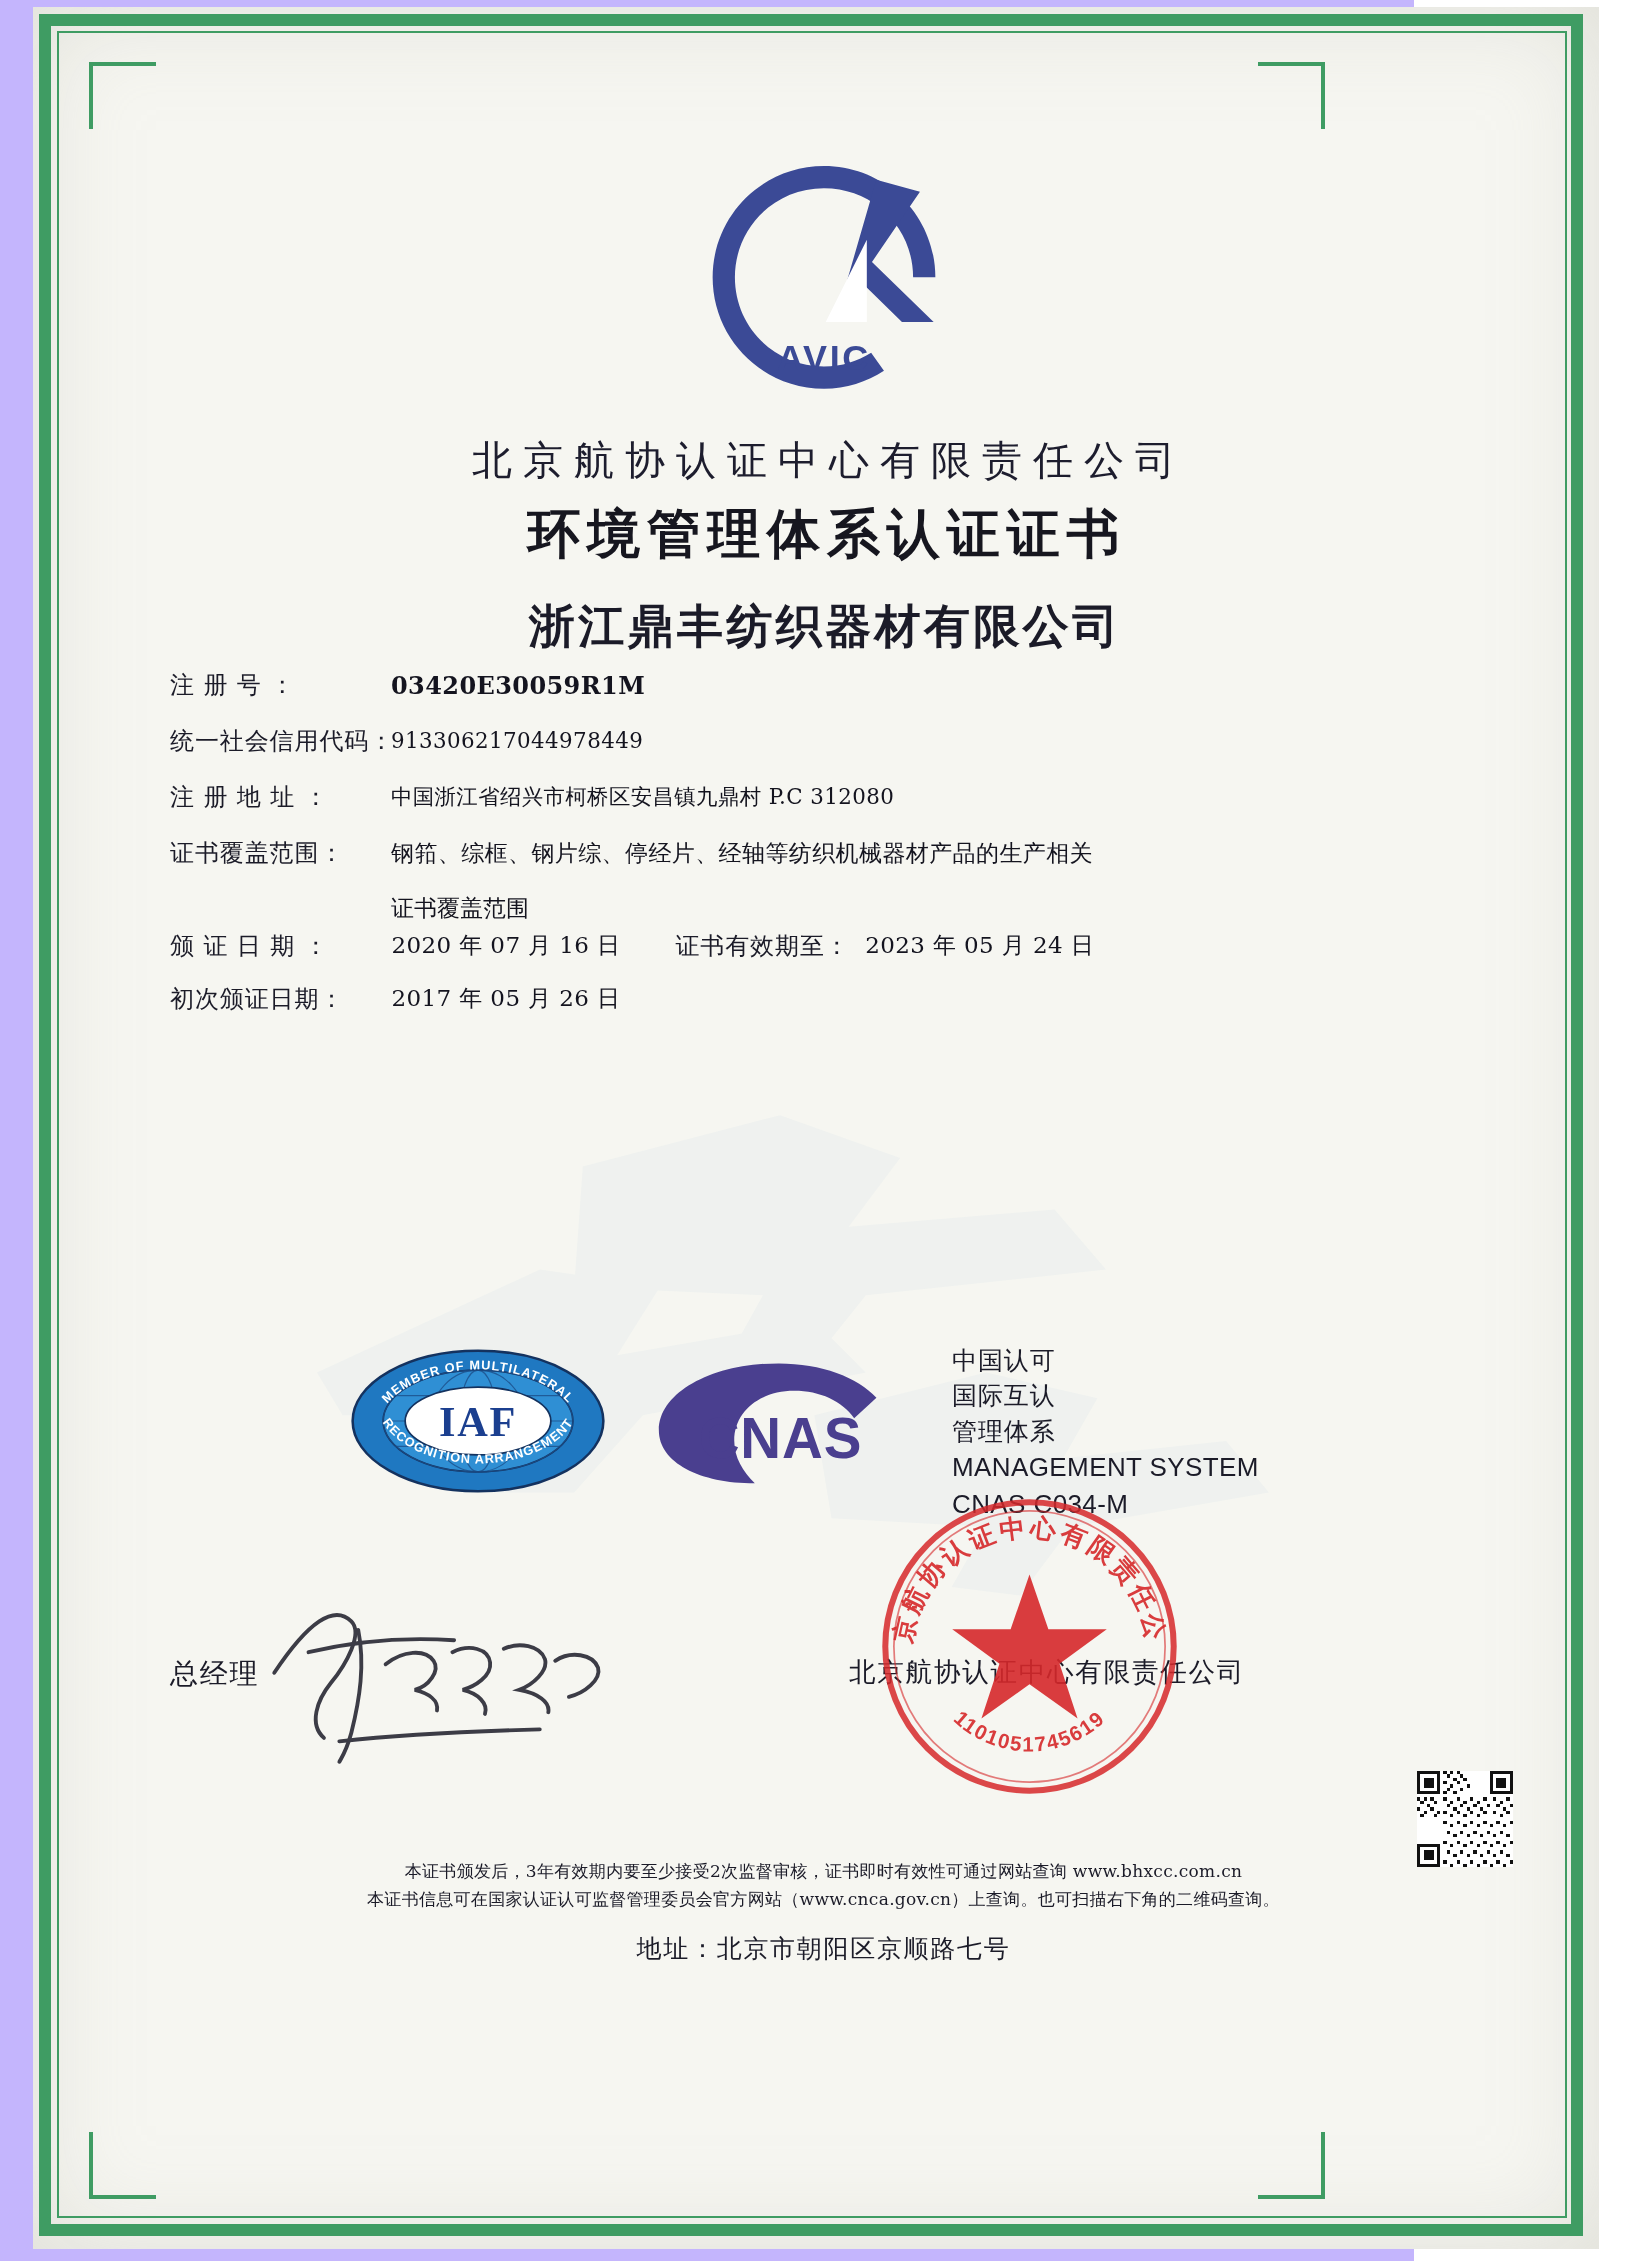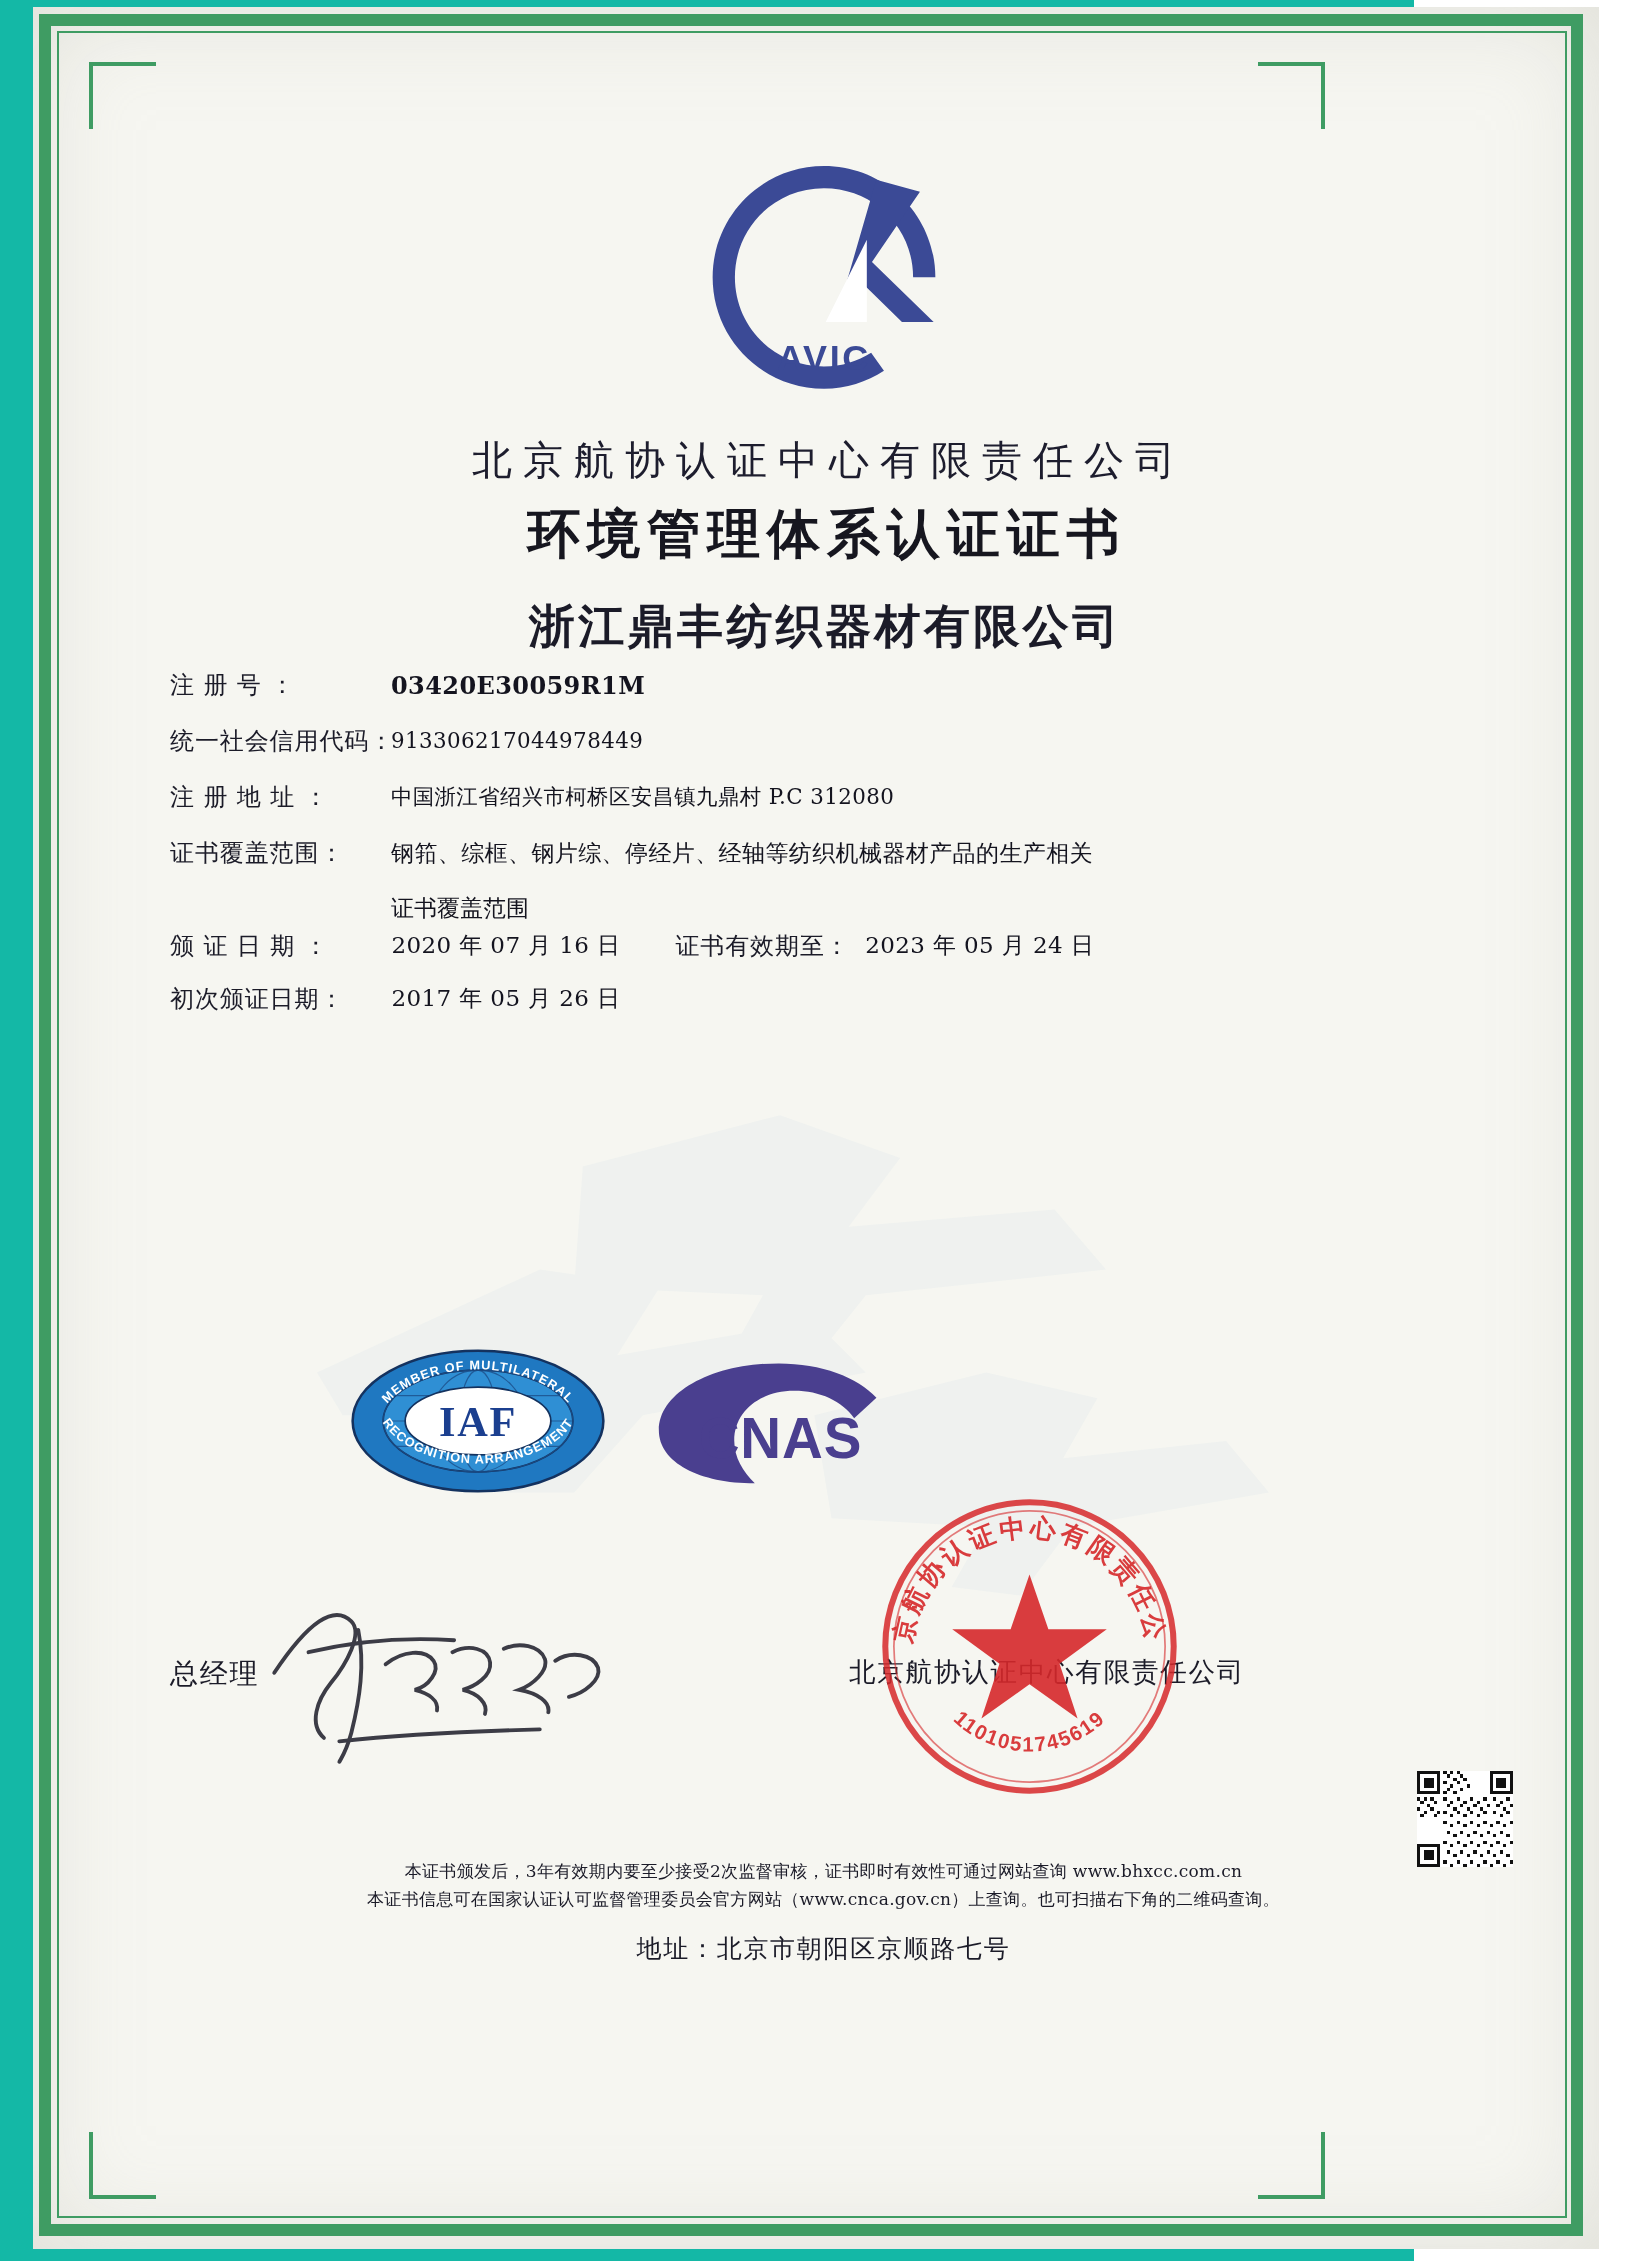--- a/index.html
+++ b/index.html
@@ -11,21 +11,21 @@
     width: 1647px;
     height: 2261px;
     font-family: "Liberation Sans", sans-serif;
     overflow: hidden;
   }
 
   .page {
     position: relative;
     width: 1414px;
     height: 2261px;
-    background: #14b8a6;
+    background: #c4b5fd;
   }
 
   
   .paper {
     position: absolute;
     left: 33px;
     top: 6.9px;
     width: 1566px;
     height: 2242px;
     background: #f6f6f1;
@@ -395,20 +395,27 @@
         <text font-family="Liberation Sans, sans-serif" font-size="15" font-weight="bold" fill="#ffffff" letter-spacing="1.2">
           <textPath href="#arcBot" startOffset="50%" text-anchor="middle">RECOGNITION ARRANGEMENT</textPath>
         </text>
       </svg>
 
       <svg class="cnas-mark" viewBox="0 0 300 150">
         <path d="M148 6 C70 6 8 40 8 84 C8 122 56 146 120 146 C106 132 96 116 96 96 C96 62 126 38 166 38 C196 38 222 50 236 70 L262 46 C240 22 198 6 148 6 Z" fill="#4a3f8f"></path>
         <text x="150" y="116" text-anchor="middle" font-family="Liberation Sans, sans-serif" font-size="66" font-weight="bold" fill="#4a3f8f" letter-spacing="1">CNAS</text>
       </svg>
 
+      <div class="cnas-text">
+        <div>中国认可</div>
+        <div>国际互认</div>
+        <div>管理体系</div>
+        <div class="en">MANAGEMENT SYSTEM</div>
+        <div class="en">CNAS C034-M</div>
+      </div>
     </div>
 
     <div class="sig-label">总经理</div>
     <svg class="sig-svg" viewBox="0 0 420 230">
       <g fill="none" stroke="#3c3c46" stroke-width="4.5" stroke-linecap="round">
         <path d="M20 120 C60 60 90 40 110 60 C124 74 104 110 86 132 C70 152 60 180 78 196"></path>
         <path d="M60 96 C110 84 170 78 230 82"></path>
         <path d="M118 70 C126 110 120 150 110 190 C104 212 98 220 96 224"></path>
         <path d="M150 110 C170 94 196 92 206 106 C214 118 200 136 184 140 C200 144 212 152 210 164"></path>
         <path d="M228 96 C248 86 270 92 272 108 C274 124 254 136 240 140 C258 144 270 156 266 168"></path>

